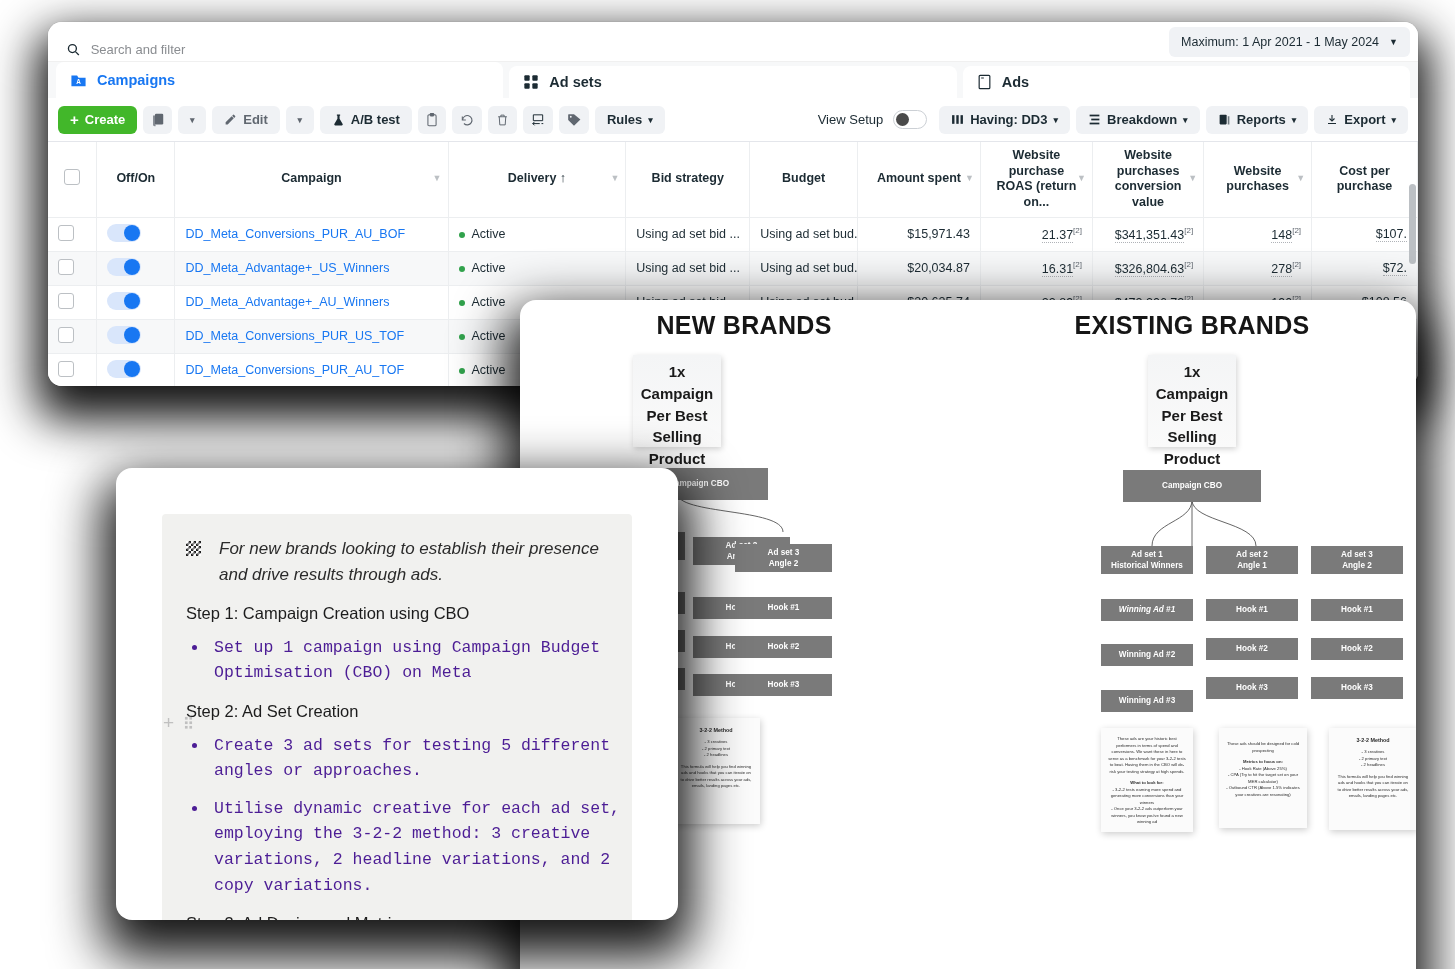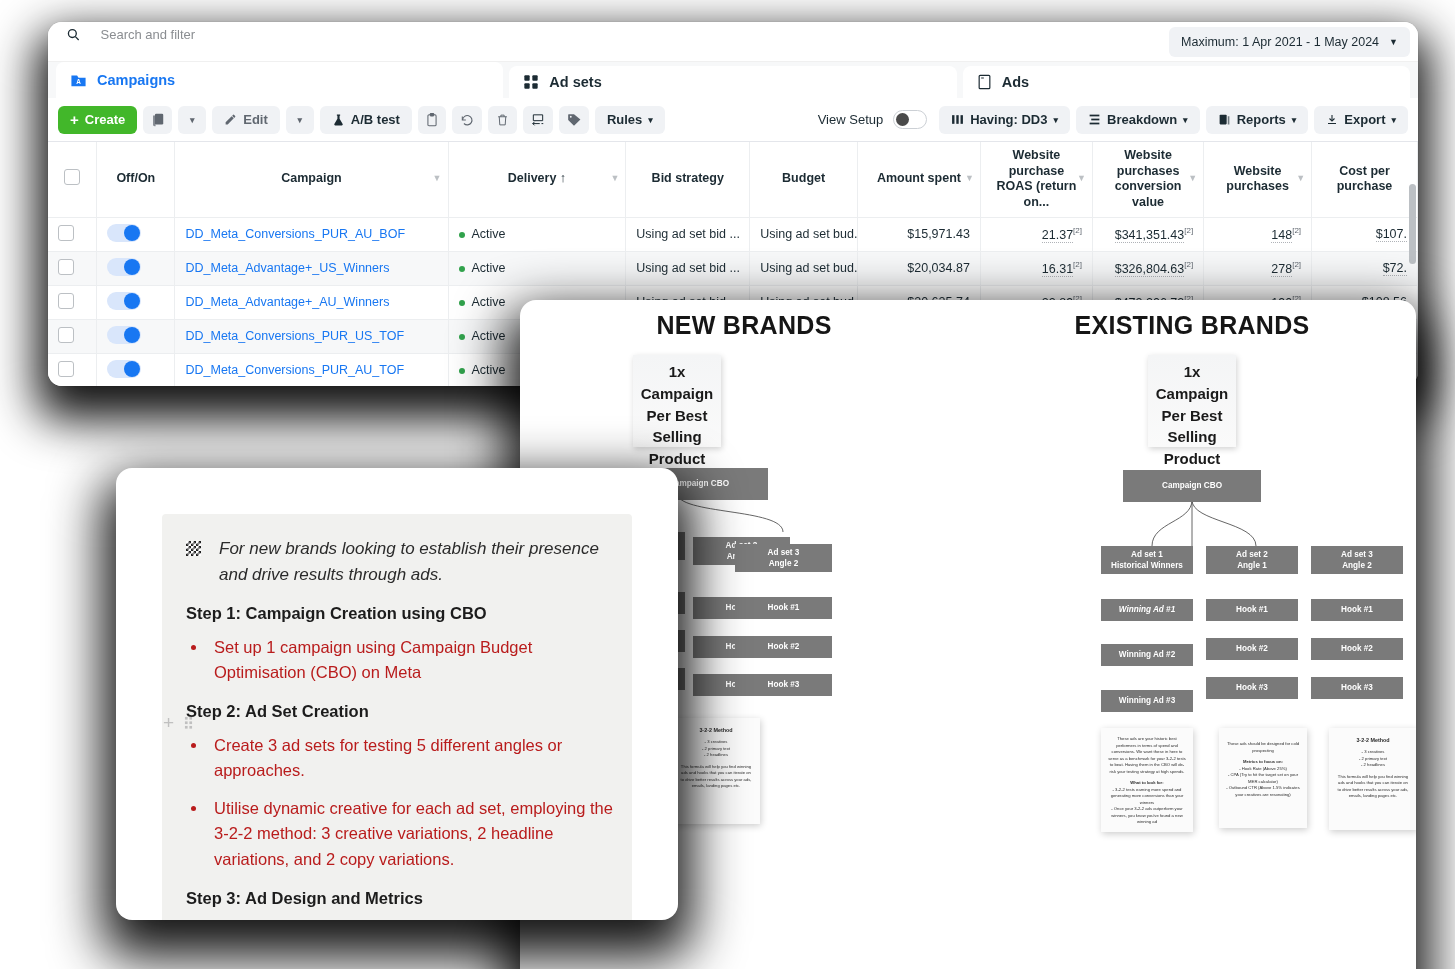--- a/index.html
+++ b/index.html
@@ -17,21 +17,21 @@
     width: 1370px; height: 364px;
     background: #fff; border-radius: 14px;
     box-shadow: 0 0 0 1px rgba(0,0,0,.04), 0 22px 46px 12px rgba(0,0,0,.92);
     overflow: hidden;
   }
   .searchbar {
     height: 40px; display: flex; align-items: center;
     border-bottom: 1px solid #f0f0f0; background:#fff;
   }
   .search-field {
-    flex: 1; display: flex; align-items: flex-start; gap: 20px;
+    flex: 1; display: flex; align-items: flex-end; gap: 10px;
     height: 30px; margin: 16px 8px; padding: 0 10px;
     background:#fff; border-radius: 6px;
   }
   .search-field input {
     border: none; outline: none; font-size: 13px; color: #1c2b33;
     font-family: "Liberation Sans", sans-serif; width: 100%;
     background: transparent;
   }
   .search-field input::placeholder { color:#8a8d91; }
   .daterange {
@@ -171,25 +171,26 @@
     line-height: 1.52; color:#2b2b2b;
   }
   .chk-icon {
     width: 15px; height: 15px; flex: 0 0 15px; margin-top: 5px;
     background:
       linear-gradient(45deg,#222 25%,transparent 25%,transparent 75%,#222 75%),
       linear-gradient(45deg,#222 25%,transparent 25%,transparent 75%,#222 75%),
       #fff;
     background-size: 5px 5px; background-position: 0 0, 2.5px 2.5px;
   }
-  .doc-h { font-size: 16.5px; font-weight: 700; color:#1c1c1c; margin-top: 16px; }
+  .doc-h { font-size: 16.5px; font-weight: 400; color:#1c1c1c; margin-top: 16px; }
   .doc-ul { margin: 12px 0 0 22px; }
   .doc-ul li {
-    font-size: 16.5px; line-height: 1.55; color:#b91c1c; margin-bottom: 12px;
+    font-size: 16.5px; line-height: 1.55; color:#4c1d95; margin-bottom: 12px;
     padding-left: 6px;
+    font-family: Liberation Mono, monospace;
   }
   .handle {
     position:absolute; left: 163px; top: 713px; display:flex; gap:10px;
     color:#c0c0c0; font-size: 17px; align-items:center; z-index: 5;
   }
   .dots6 {
     width: 9px; height: 13px;
     background-image: radial-gradient(#c0c0c0 42%, transparent 43%);
     background-size: 4.5px 4.5px;
   }

